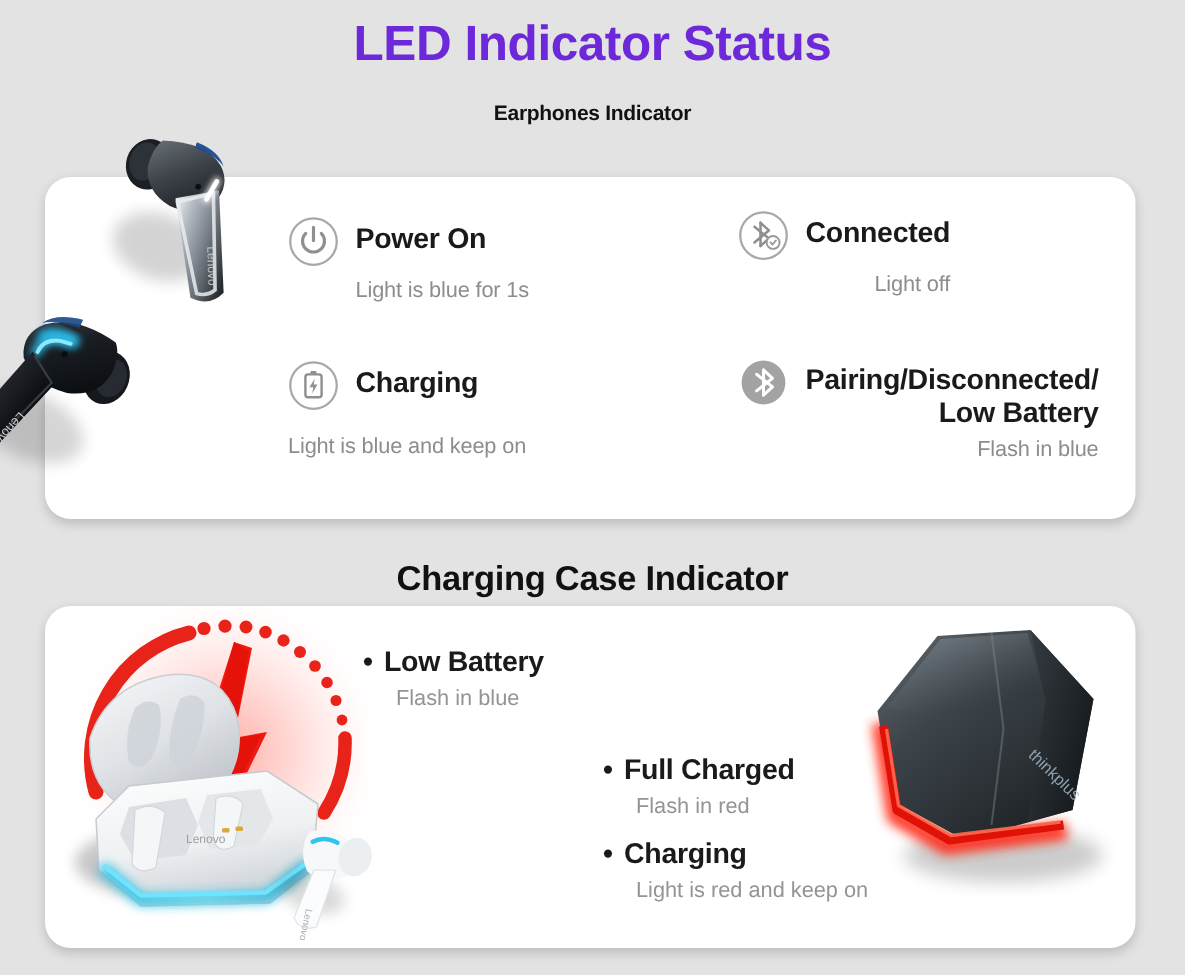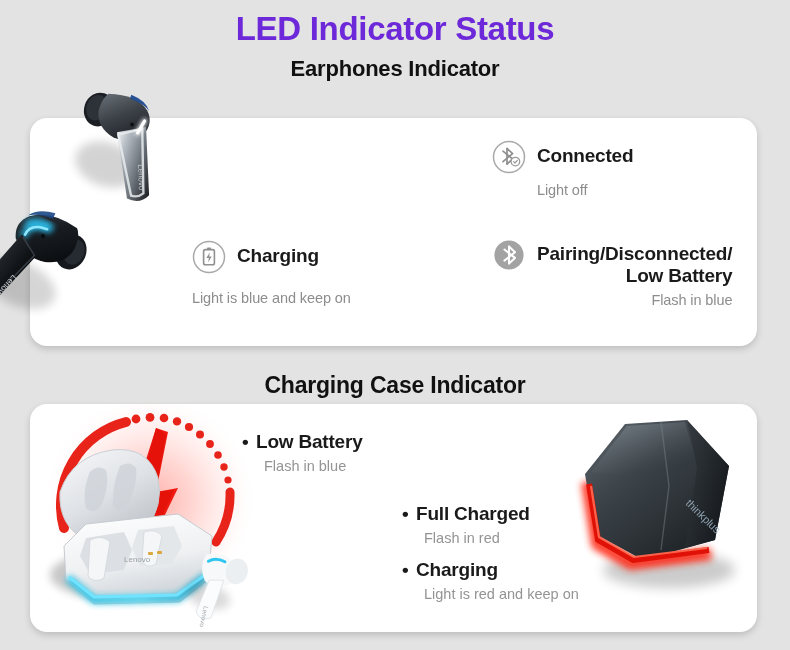--- a/index.html
+++ b/index.html
@@ -22,25 +22,25 @@
     text-align: center;
     font-size: 33px;
     font-weight: 700;
     letter-spacing: -0.3px;
     color: #6d28d9;
     padding-top: 11px;
     line-height: 1.1;
   }
   .section-subtitle {
     text-align: center;
-    font-size: 22px;
+    font-size: 14px;
     font-weight: 700;
     letter-spacing: -0.2px;
     color: #111;
-    margin-top: 9px;
+    margin-top: 20px;
   }
   .section-subtitle.second {
     position: absolute;
     left: 0; right: 0;
     top: 360px;
     margin: 12px;
     font-size: 23px;
     z-index: 7;
   }
 
@@ -92,21 +92,21 @@
     font-size: 14.5px;
     color: #8d8d8d;
     font-weight: 400;
     letter-spacing: -0.1px;
   }
 
   
   #e-power   { left: 162px; top: 26px; }
   #e-power .sub { margin-left: 45px; margin-top: 8px; }
 
-  #e-conn    { left: 462px; top: 22px; }
+  #e-conn    { left: 462px; top: 22px; text-align: right; }
   #e-conn .sub { margin-left: 45px; margin-top: 8px; }
 
   #e-charge  { left: 162px; top: 122px; }
   #e-charge .sub { margin-top: 16px; }
 
   #e-pair    { left: 462px; top: 120px; text-align: right; }
   #e-pair .sub { margin-left: 45px; margin-top: 4px; }
 
   
   .bullet { position: absolute; }
@@ -170,20 +170,33 @@
 
 <div class="page-title">LED Indicator Status</div>
 
 <div class="section-subtitle">Earphones Indicator</div>
 
 <div class="section-subtitle second">Charging Case Indicator</div>
 
 <div class="card" id="card-earphones">
   <div class="eg">
 
+    <div class="eitem" id="e-power">
+      <div class="head">
+        <span class="ico-wrap">
+          <svg viewBox="0 0 34 34">
+            <circle cx="17" cy="17" r="15.5" fill="none" stroke="#a8a8a8" stroke-width="1.5"></circle>
+            <path d="M11.8 11.6a7.3 7.3 0 1 0 10.4 0" fill="none" stroke="#8f8f8f" stroke-width="2.1" stroke-linecap="round"></path>
+            <line x1="17" y1="7.6" x2="17" y2="16.4" stroke="#8f8f8f" stroke-width="2.1" stroke-linecap="round"></line>
+          </svg>
+        </span>
+        <span class="title">Power On</span>
+      </div>
+      <div class="sub">Light is blue for 1s</div>
+    </div>
 
     <div class="eitem" id="e-conn">
       <div class="head">
         <span class="ico-wrap">
           <svg viewBox="0 0 34 34">
             <circle cx="17" cy="17" r="15.5" fill="none" stroke="#a8a8a8" stroke-width="1.5"></circle>
             <g stroke="#8f8f8f" stroke-width="1.7" fill="none" stroke-linecap="round" stroke-linejoin="round">
               <line x1="15" y1="8.5" x2="15" y2="24"></line>
               <path d="M15 8.5 L20.6 13.6 L11 21.6"></path>
               <path d="M15 24 L20.6 19 L11 11.2"></path>

